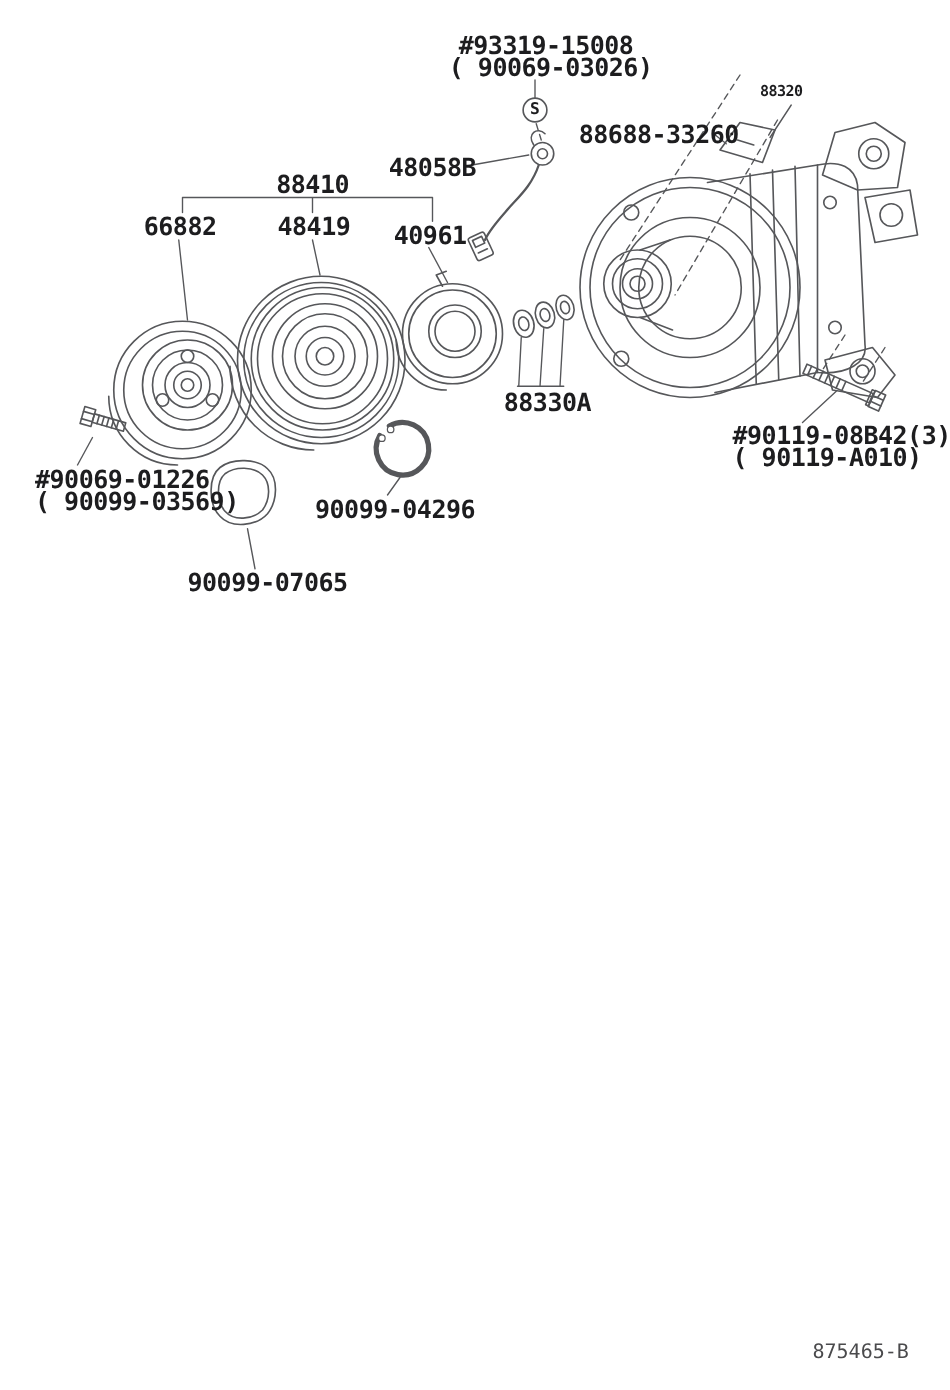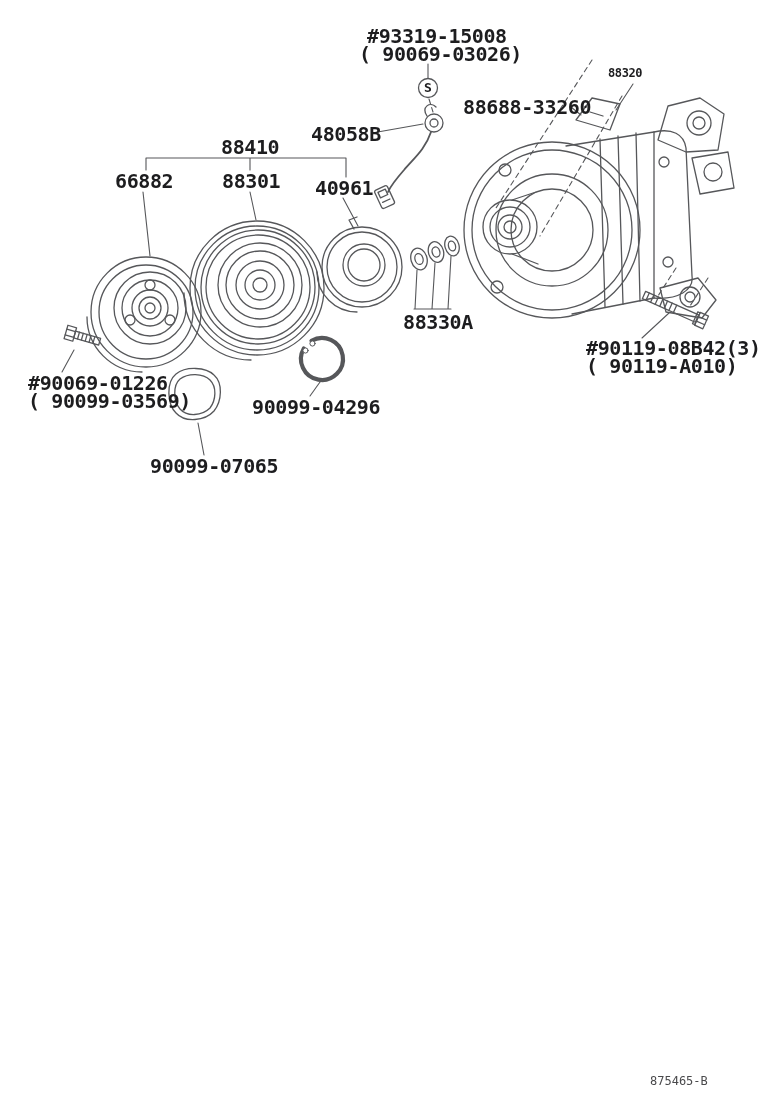--- a/index.html
+++ b/index.html
@@ -23,21 +23,21 @@
   }
   .lbl.big { font-size: 12px; }
   .lbl.s-sym {
     width: 14px;
     text-align: center;
     font-size: 13px;
     line-height: 16px;
     letter-spacing: 0;
   }
   .lbl.footer {
-    font-size: 12px;
+    font-size: 16px;
     font-weight: 400;
     letter-spacing: 0;
     color: #4a4a4c;
   }
 </style>
 </head>
 <body>
 
 <div class="page">
 
@@ -192,21 +192,21 @@
 
   <div class="lbl" style="left:367px; top:27px">#93319-15008</div>
   <div class="lbl" style="left:359px; top:45px">( 90069-03026)</div>
   <div class="lbl s-sym" style="left:421px; top:80px">S</div>
 
   <div class="lbl big" style="left:608px; top:64px">88320</div>
   <div class="lbl" style="left:463px; top:98px">88688-33260</div>
   <div class="lbl" style="left:311px; top:125px">48058B</div>
   <div class="lbl" style="left:221px; top:138px">88410</div>
   <div class="lbl" style="left:115px; top:172px">66882</div>
-  <div class="lbl" style="left:222px; top:172px">88301</div>
+  <div class="lbl" style="left:222px; top:172px">48419</div>
   <div class="lbl" style="left:315px; top:179px">40961</div>
   <div class="lbl" style="left:403px; top:313px">88330A</div>
 
   <div class="lbl" style="left:586px; top:339px">#90119-08B42(3)</div>
   <div class="lbl" style="left:586px; top:357px">( 90119-A010)</div>
 
   <div class="lbl" style="left:28px; top:374px">#90069-01226</div>
   <div class="lbl" style="left:28px; top:392px">( 90099-03569)</div>
 
   <div class="lbl" style="left:252px; top:398px">90099-04296</div>

